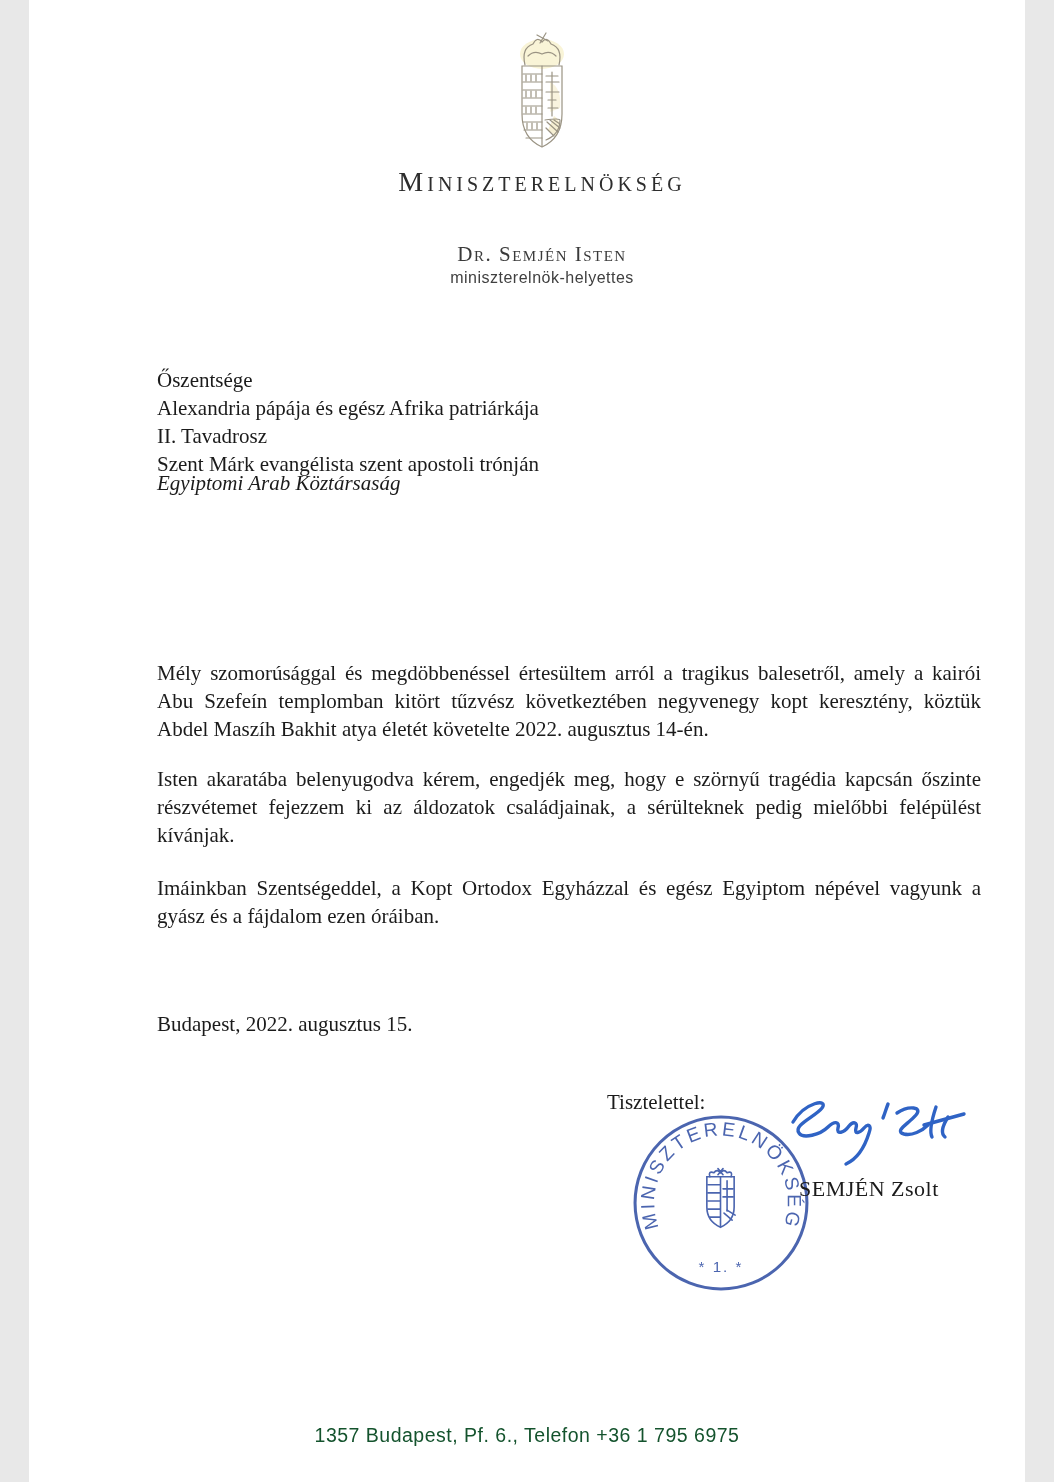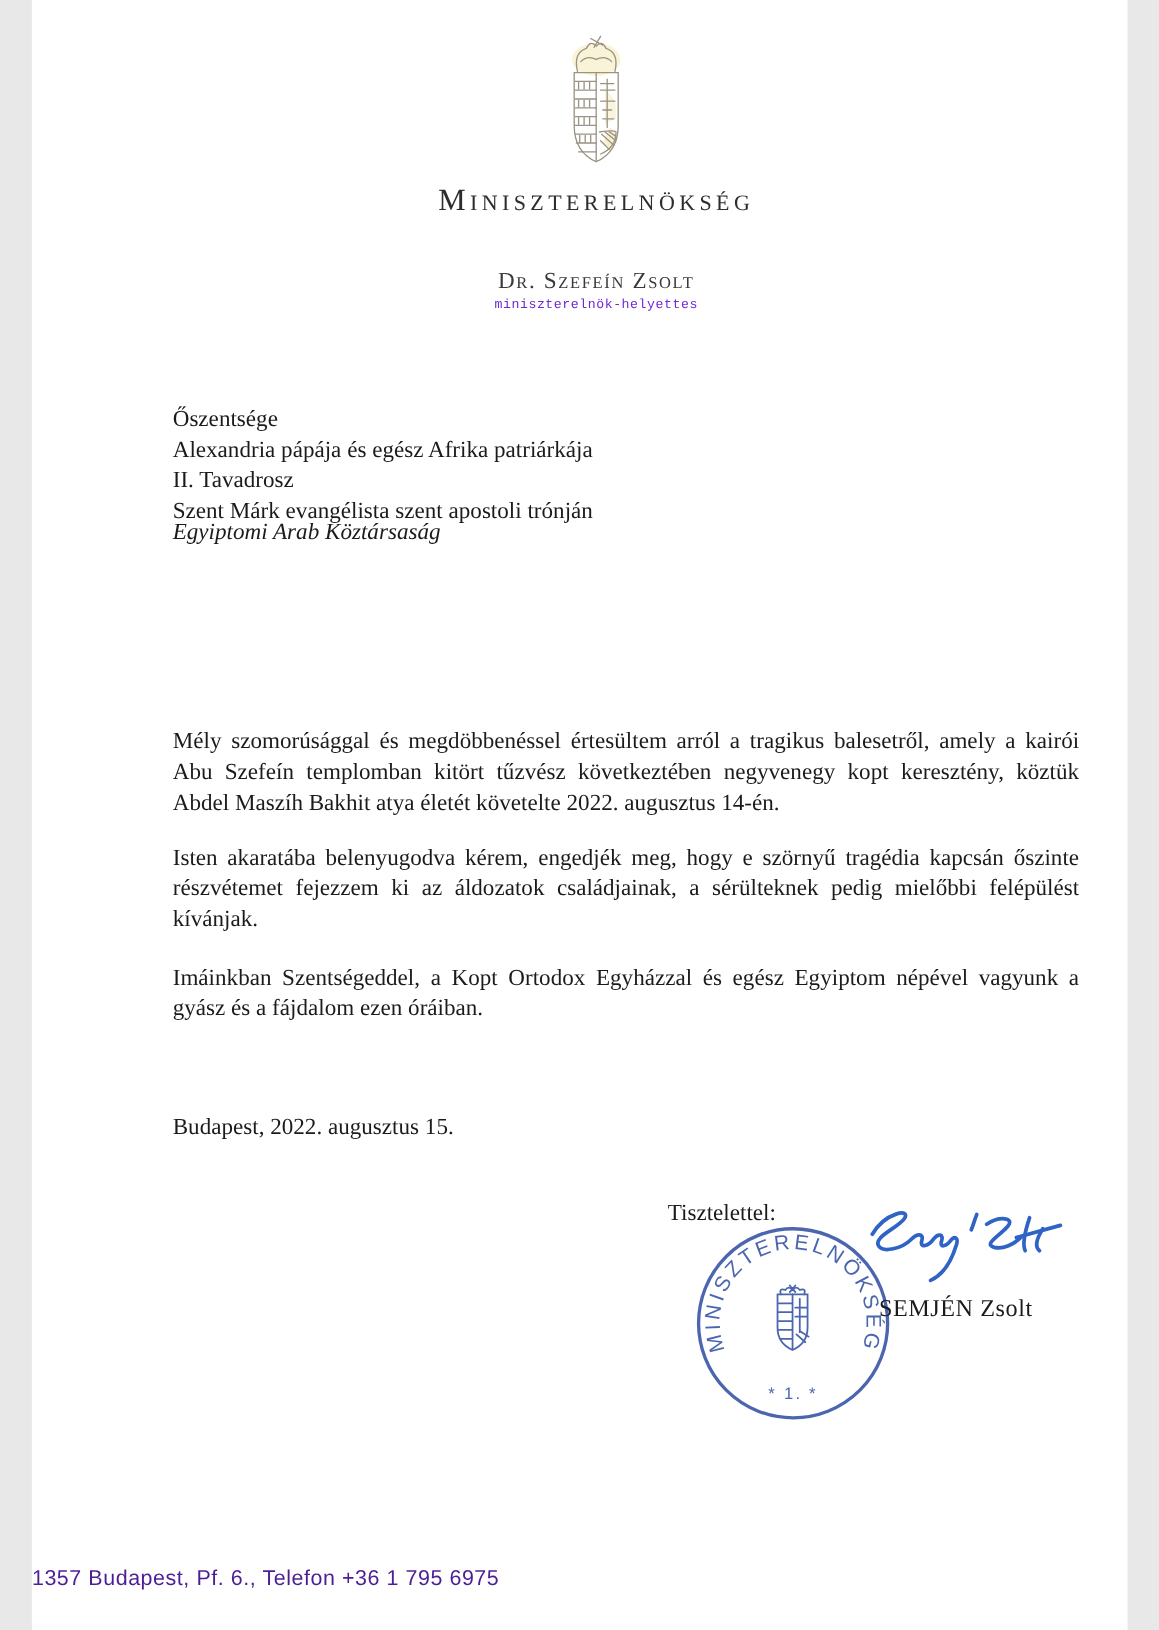--- a/index.html
+++ b/index.html
@@ -24,23 +24,23 @@
   }
   .officer-name{
     margin-top:44px;
     font-variant:small-caps;
     font-size:21px;
     letter-spacing:1.5px;
     color:#3a3a3a;
   }
   .officer-title{
     margin-top:2px;
-    font-family:Liberation Mono, monospace;
-    font-size:12px;
-    color:#6d28d9;
+    font-family:Liberation Sans, sans-serif;
+    font-size:16px;
+    color:#404040;
     letter-spacing:0.5px;
   }
   
   .textblock{position:absolute;left:128px;width:824px;font-size:21px;line-height:28px;}
   .recipient{top:334px;margin-top:32px;}
   .country{top:469px;font-style:italic;}
   .salutation{top:604px;}
   .para{text-align:justify;}
   .p1{top:659px;}
   .p2{top:765px;}
@@ -48,23 +48,24 @@
   .dateline{top:1010px;}
   .closing{position:absolute;left:578px;top:1090px;font-size:21px;}
   .signatory{position:absolute;left:770px;top:1176px;font-size:22px;letter-spacing:0.5px;}
   
   .stamp{position:absolute;left:602px;top:1112px;width:180px;height:182px;opacity:0.92;}
   .stamp text{font-family:"Liberation Sans", sans-serif;}
   .sig{position:absolute;left:746px;top:1094px;width:198px;height:82px;}
   
   .footer{
     position:absolute;left:0;right:0;top:1424px;
+    text-align:center;
     font-family:"Liberation Sans", sans-serif;
     font-size:19.5px;
-    color:#4c1d95;
+    color:#14532d;
     letter-spacing:0.5px;
   }
 </style>
 </head>
 <body>
 
 <div class="page">
 
   <div class="header">
     <span class="arms">
@@ -81,21 +82,21 @@
           <path d="M21 44 H40 M21 52 H40 M21 60 H40 M21 68 H40 M21 76 H40 M21 84 H40 M21 92 H40 M22 100 H40 M24 108 H40"></path>
           <path d="M24 45 V51 M29 45 V51 M34 45 V51 M24 61 V67 M29 61 V67 M34 61 V67 M24 77 V83 M29 77 V83 M34 77 V83 M25 93 V99 M30 93 V99 M35 93 V99"></path>
           <path d="M50 42 V86 M44 52 H57 M44 62 H57"></path>
           <path d="M44 46 H56 M46 70 H54 M46 78 H56"></path>
           <path d="M43 90 Q58 88 58 90 Q58 104 44 110"></path>
           <path d="M45 92 L56 102 M48 90 L58 98 M44 98 L52 106 M52 90 L58 94"></path>
         </g>
       </svg>
     </span>
     <div class="org-name">Miniszterelnökség</div>
-    <div class="officer-name">Dr. Szefeín Zsolt</div>
+    <div class="officer-name">Dr. Semjén Isten</div>
     <div class="officer-title">miniszterelnök-helyettes</div>
   </div>
 
   <div class="textblock recipient">
     <div>Őszentsége</div>
     <div>Alexandria pápája és egész Afrika patriárkája</div>
     <div>II. Tavadrosz</div>
     <div>Szent Márk evangélista szent apostoli trónján</div>
   </div>
   <div class="textblock country">Egyiptomi Arab Köztársaság</div>

